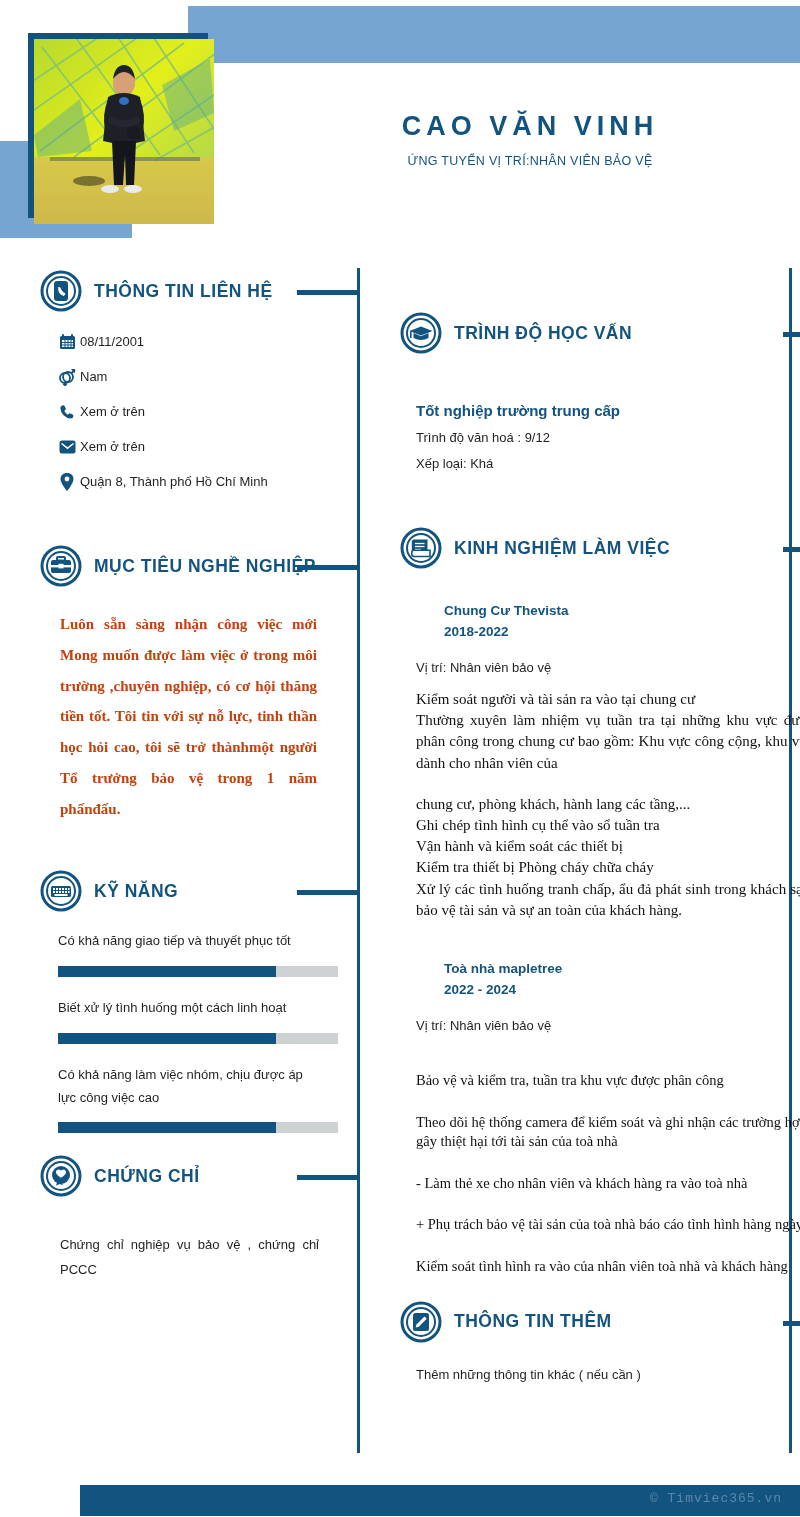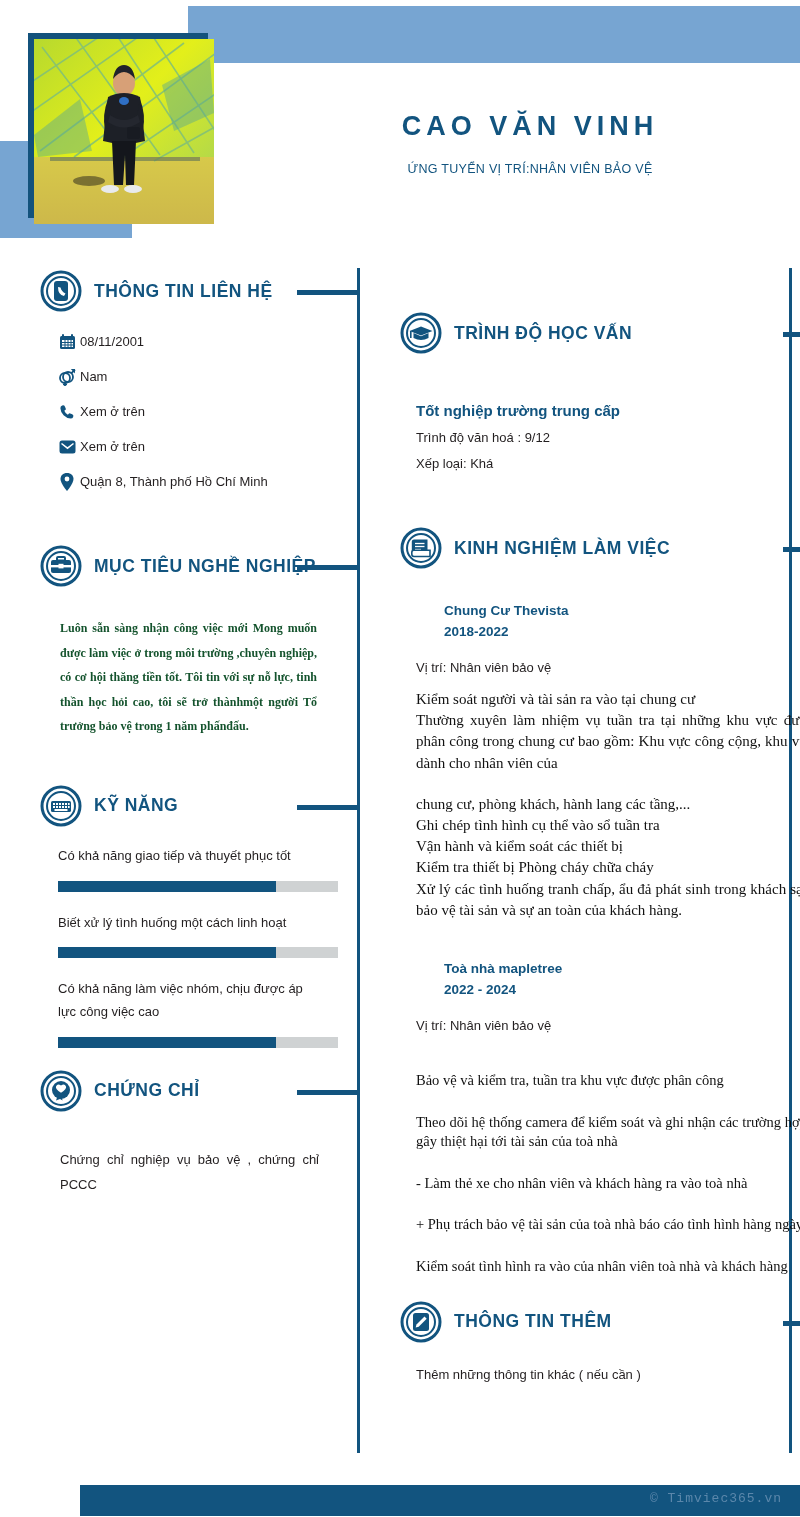--- a/index.html
+++ b/index.html
@@ -39,21 +39,21 @@
   
   .name-wrap {
     position: absolute; left: 290px; top: 112px; width: 480px;
     text-align: center;
   }
   .name-title {
     font-size: 27px; font-weight: bold; letter-spacing: 5px;
     color: #12547f; line-height: 1.1;
   }
   .name-sub {
-    margin-top: 20px;
+    margin-top: 12px;
     font-size: 12.5px; color: #12547f; letter-spacing: .3px;
   }
 
   
   .v-rule-mid {
     position: absolute; left: 357px; top: 268px;
     width: 3px; height: 1185px; background: #12547f;
   }
   .v-rule-right {
     position: absolute; left: 789px; top: 268px;
@@ -87,24 +87,24 @@
   
   .contact-list { margin-top: 10px; padding-left: 18px; }
   .contact-row {
     display: flex; align-items: center; gap: 4px;
     height: 35px; font-size: 13px; color: #231f20;
   }
   .contact-ico { width: 18px; height: 18px; flex: none; display:flex; align-items:center; justify-content:center; }
   .contact-ico svg { display:block; }
 
   .objective {
-    margin-top: 27px; padding-left: 20px; padding-right: 40px;
+    margin-top: 20px; padding-left: 20px; padding-right: 40px;
     font-family: "Liberation Serif", serif;
-    font-weight: bold; font-size: 12px;
-    line-height: 2.05; text-align: justify; color: #14532d;
+    font-weight: bold; font-size: 15px;
+    line-height: 2.05; text-align: justify; color: #c2410c;
   }
 
   .skill-block { margin-top: 16px; padding-left: 18px; padding-right: 38px; }
   .skill-label { font-size: 13px; line-height: 1.75; color: #231f20; }
   .skill-bar {
     margin-top: 13px; margin-bottom: 20px;
     height: 11px; background: #cfd2d3; width: 280px;
   }
   .skill-fill { height: 100%; background: #12547f; }
 

